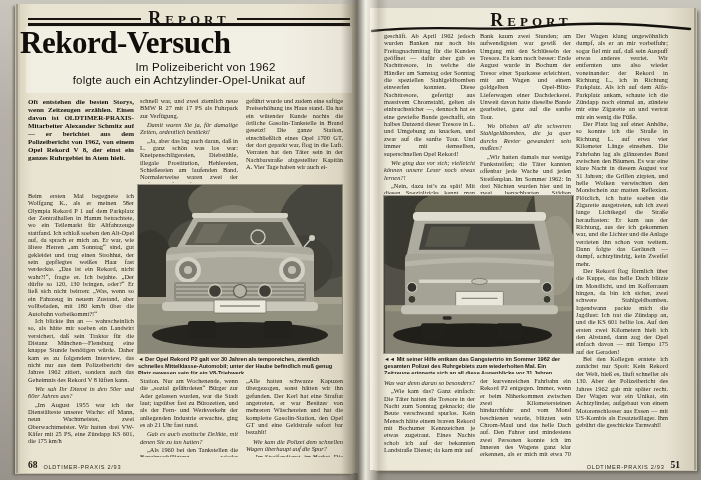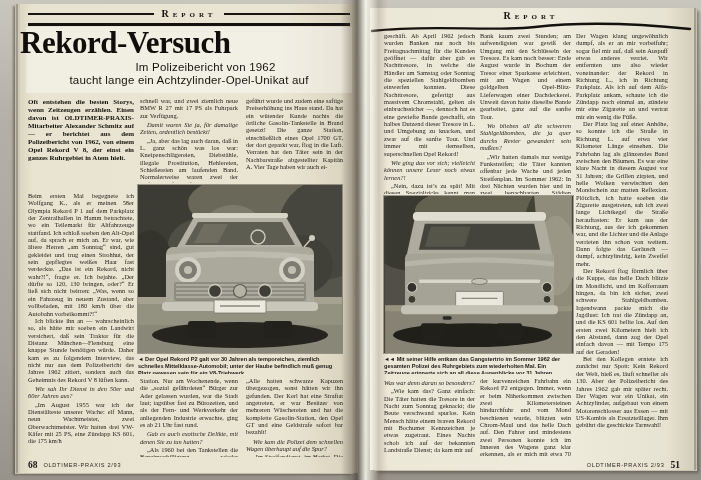--- a/index.html
+++ b/index.html
@@ -22,21 +22,21 @@
   .gutter{
     position:absolute;left:341px;top:0;width:47px;height:480px;z-index:5;pointer-events:none;
     background:linear-gradient(90deg,rgba(0,0,0,0) 0%,rgba(70,62,48,.30) 22%,rgba(38,33,24,.52) 34%,rgba(248,246,234,.85) 52%,rgba(244,241,228,.45) 64%,rgba(90,80,62,.22) 80%,rgba(0,0,0,0) 100%);
   }
   .kicker-row{
     position:absolute;left:8px;right:8px;display:flex;align-items:center;gap:7px;
     color:#14120e;
   }
   .kicker-row .rule{flex:1;height:2px;background:#191611;}
   .kicker{
-    font-family:"Liberation Serif",serif;font-weight:700;font-size:10px;
+    font-family:"Liberation Serif",serif;font-weight:700;font-size:18px;
     font-variant:small-caps;letter-spacing:4px;color:#14120e;white-space:nowrap;text-align:right;
   }
   .heavy-rule{position:absolute;left:8px;right:8px;height:3px;background:#15130f;}
   .title-band{position:absolute;left:6px;right:6px;top:23px;height:66px;background:rgba(255,255,255,.38);}
   .article-title{
     position:absolute;left:0;right:0;top:21px;margin:0;
     font-family:"Liberation Serif",serif;font-weight:700;font-size:31px;letter-spacing:-.5px;color:#100e0a;
   }
   .subtitle{
     position:absolute;left:0;right:0;text-align:center;margin:0;
@@ -55,41 +55,41 @@
     font-weight:700;font-size:7px;line-height:8px;color:#15130e;
   }
   .photo{position:absolute;background:#45443d;box-shadow:0 0 0 1px rgba(40,36,28,.4);}
   .photo svg{display:block;width:100%;height:100%;}
   .caption{
     position:absolute;overflow:hidden;
     font-family:"Liberation Sans",sans-serif;font-weight:700;
     font-size:5.6px;line-height:6.8px;color:#1b1915;text-align:left;
   }
   .footer{
-    position:absolute;display:flex;align-items:center;gap:6px;
+    position:absolute;display:flex;align-items:flex-end;gap:6px;
     font-family:"Liberation Sans",sans-serif;color:#2a271f;
   }
   .footer .pageno{font-family:"Liberation Serif",serif;font-weight:700;font-size:9.5px;color:#14120d;}
   .footer .mag{font-size:5.6px;letter-spacing:.7px;}
   .swoosh{position:absolute;left:0;right:0;}
 </style>
 </head>
 <body>
 
 <div class="page page-left">
   <div class="kicker-row" style="top:4px;">
     <span class="rule"></span>
     <span class="kicker">Report</span>
     <span class="rule"></span>
   </div>
   <div class="heavy-rule" style="top:19px;"></div>
   <div class="title-band"></div>
   <h1 class="article-title">Rekord-Versuch</h1>
   <p class="subtitle" style="top:57px;padding-left:33px;">Im Polizeibericht von 1962</p>
-  <p class="subtitle" style="top:70px;">taucht lange ein Achtzylinder-Opel-Unikat auf</p>
+  <p class="subtitle" style="top:70px;">folgte auch ein Achtzylinder-Opel-Unikat auf</p>
 
   <div class="lead" style="left:8px;top:94px;width:106px;height:92px;">Oft entstehen die besten Storys, wenn Zeitzeugen erzählen. Einen davon ist OLDTIMER-PRAXIS-Mitarbeiter Alexander Schmitz auf — er berichtet aus dem Polizeibericht von 1962, von einem Opel Rekord V 8, der einst ein ganzes Ruhrgebiet in Atem hielt.</div>
   <div class="col" style="left:8px;top:188px;width:106px;height:265px;">
       <p class="para">Beim ersten Mal begegnete ich Wolfgang K., als er meinen 58er Olympia Rekord P 1 auf dem Parkplatz der Zentralhallen in Hamm betrachtete, wo ein Teilemarkt für Altfahrzeuge stattfand. Ich schloß soeben den Alt-Opel auf, da sprach er mich an. Er war, wie ältere Herren „am Sonntag“ sind, gut gekleidet und trug einen Strohhut, der sein gepflegtes weißes Haar fast verdeckte. „Das ist ein Rekord, nicht wahr?!“, fragte er. Ich bejahte. „Der dürfte so 120, 130 bringen, oder?“ Er ließ sich nicht beirren: „Was, wenn so ein Fahrzeug in neuem Zustand, aber vollbeladen, mit 180 km/h über die Autobahn vorbeikommt?!“</p>
       <p class="para">Ich blickte ihn an — wahrscheinlich so, als hätte mir soeben ein Landwirt versichert, daß sein Traktor für die Distanz München—Flensburg eine knappe Stunde benötigen würde. Daher kam es zu folgendem Interview, das nicht nur aus dem Polizeibericht des Jahres 1962 zitiert, sondern auch das Geheimnis des Rekord V 8 lüften kann.</p>
       <p class="para i">Wie sah Ihr Dienst in den 50er und 60er Jahren aus?</p>
       <p class="para">„Im August 1955 war ich der Dienstälteste unserer Wache: elf Mann, neun Wachtmeister, zwei Oberwachtmeister. Wir hatten drei VW-Käfer mit 25 PS, eine Zündapp KS 601, die 175 km/h</p>
     </div>
   <div class="col" style="left:120px;top:93px;width:98px;height:86px;">
       <p class="para">schnell war, und zwei ziemlich neue BMW R 27 mit 17 PS als Fuhrpark zur Verfügung.</p>

